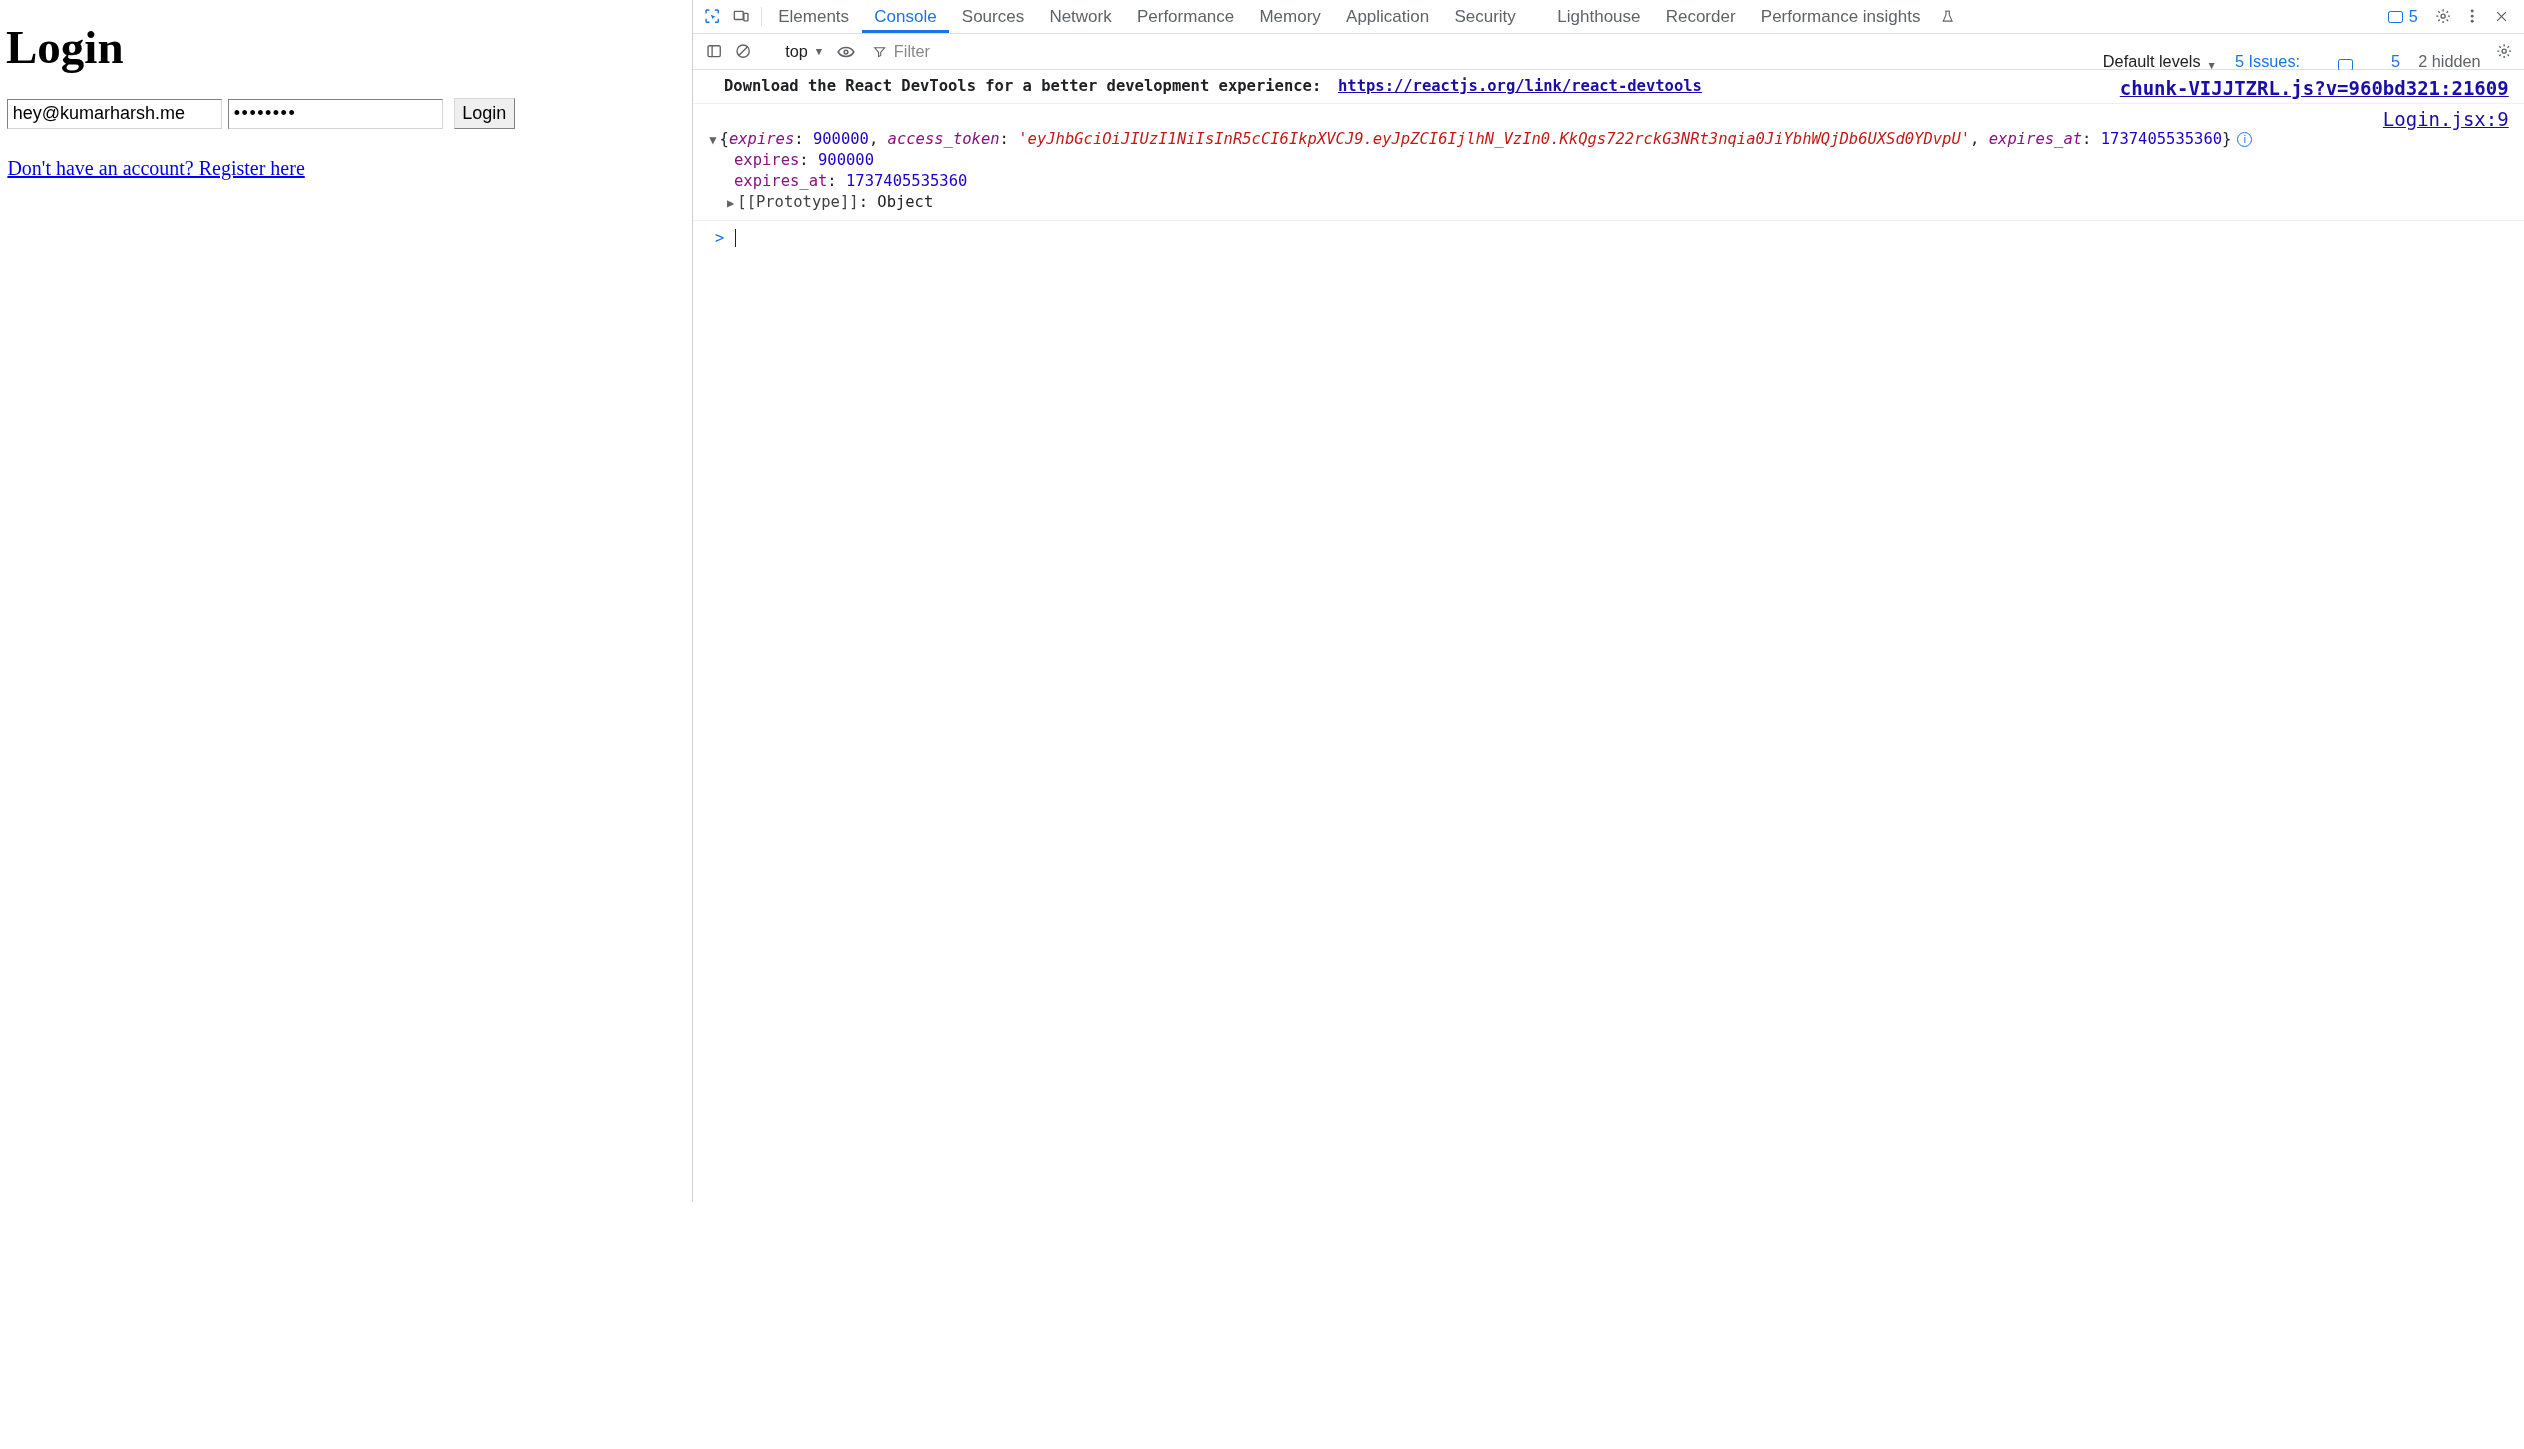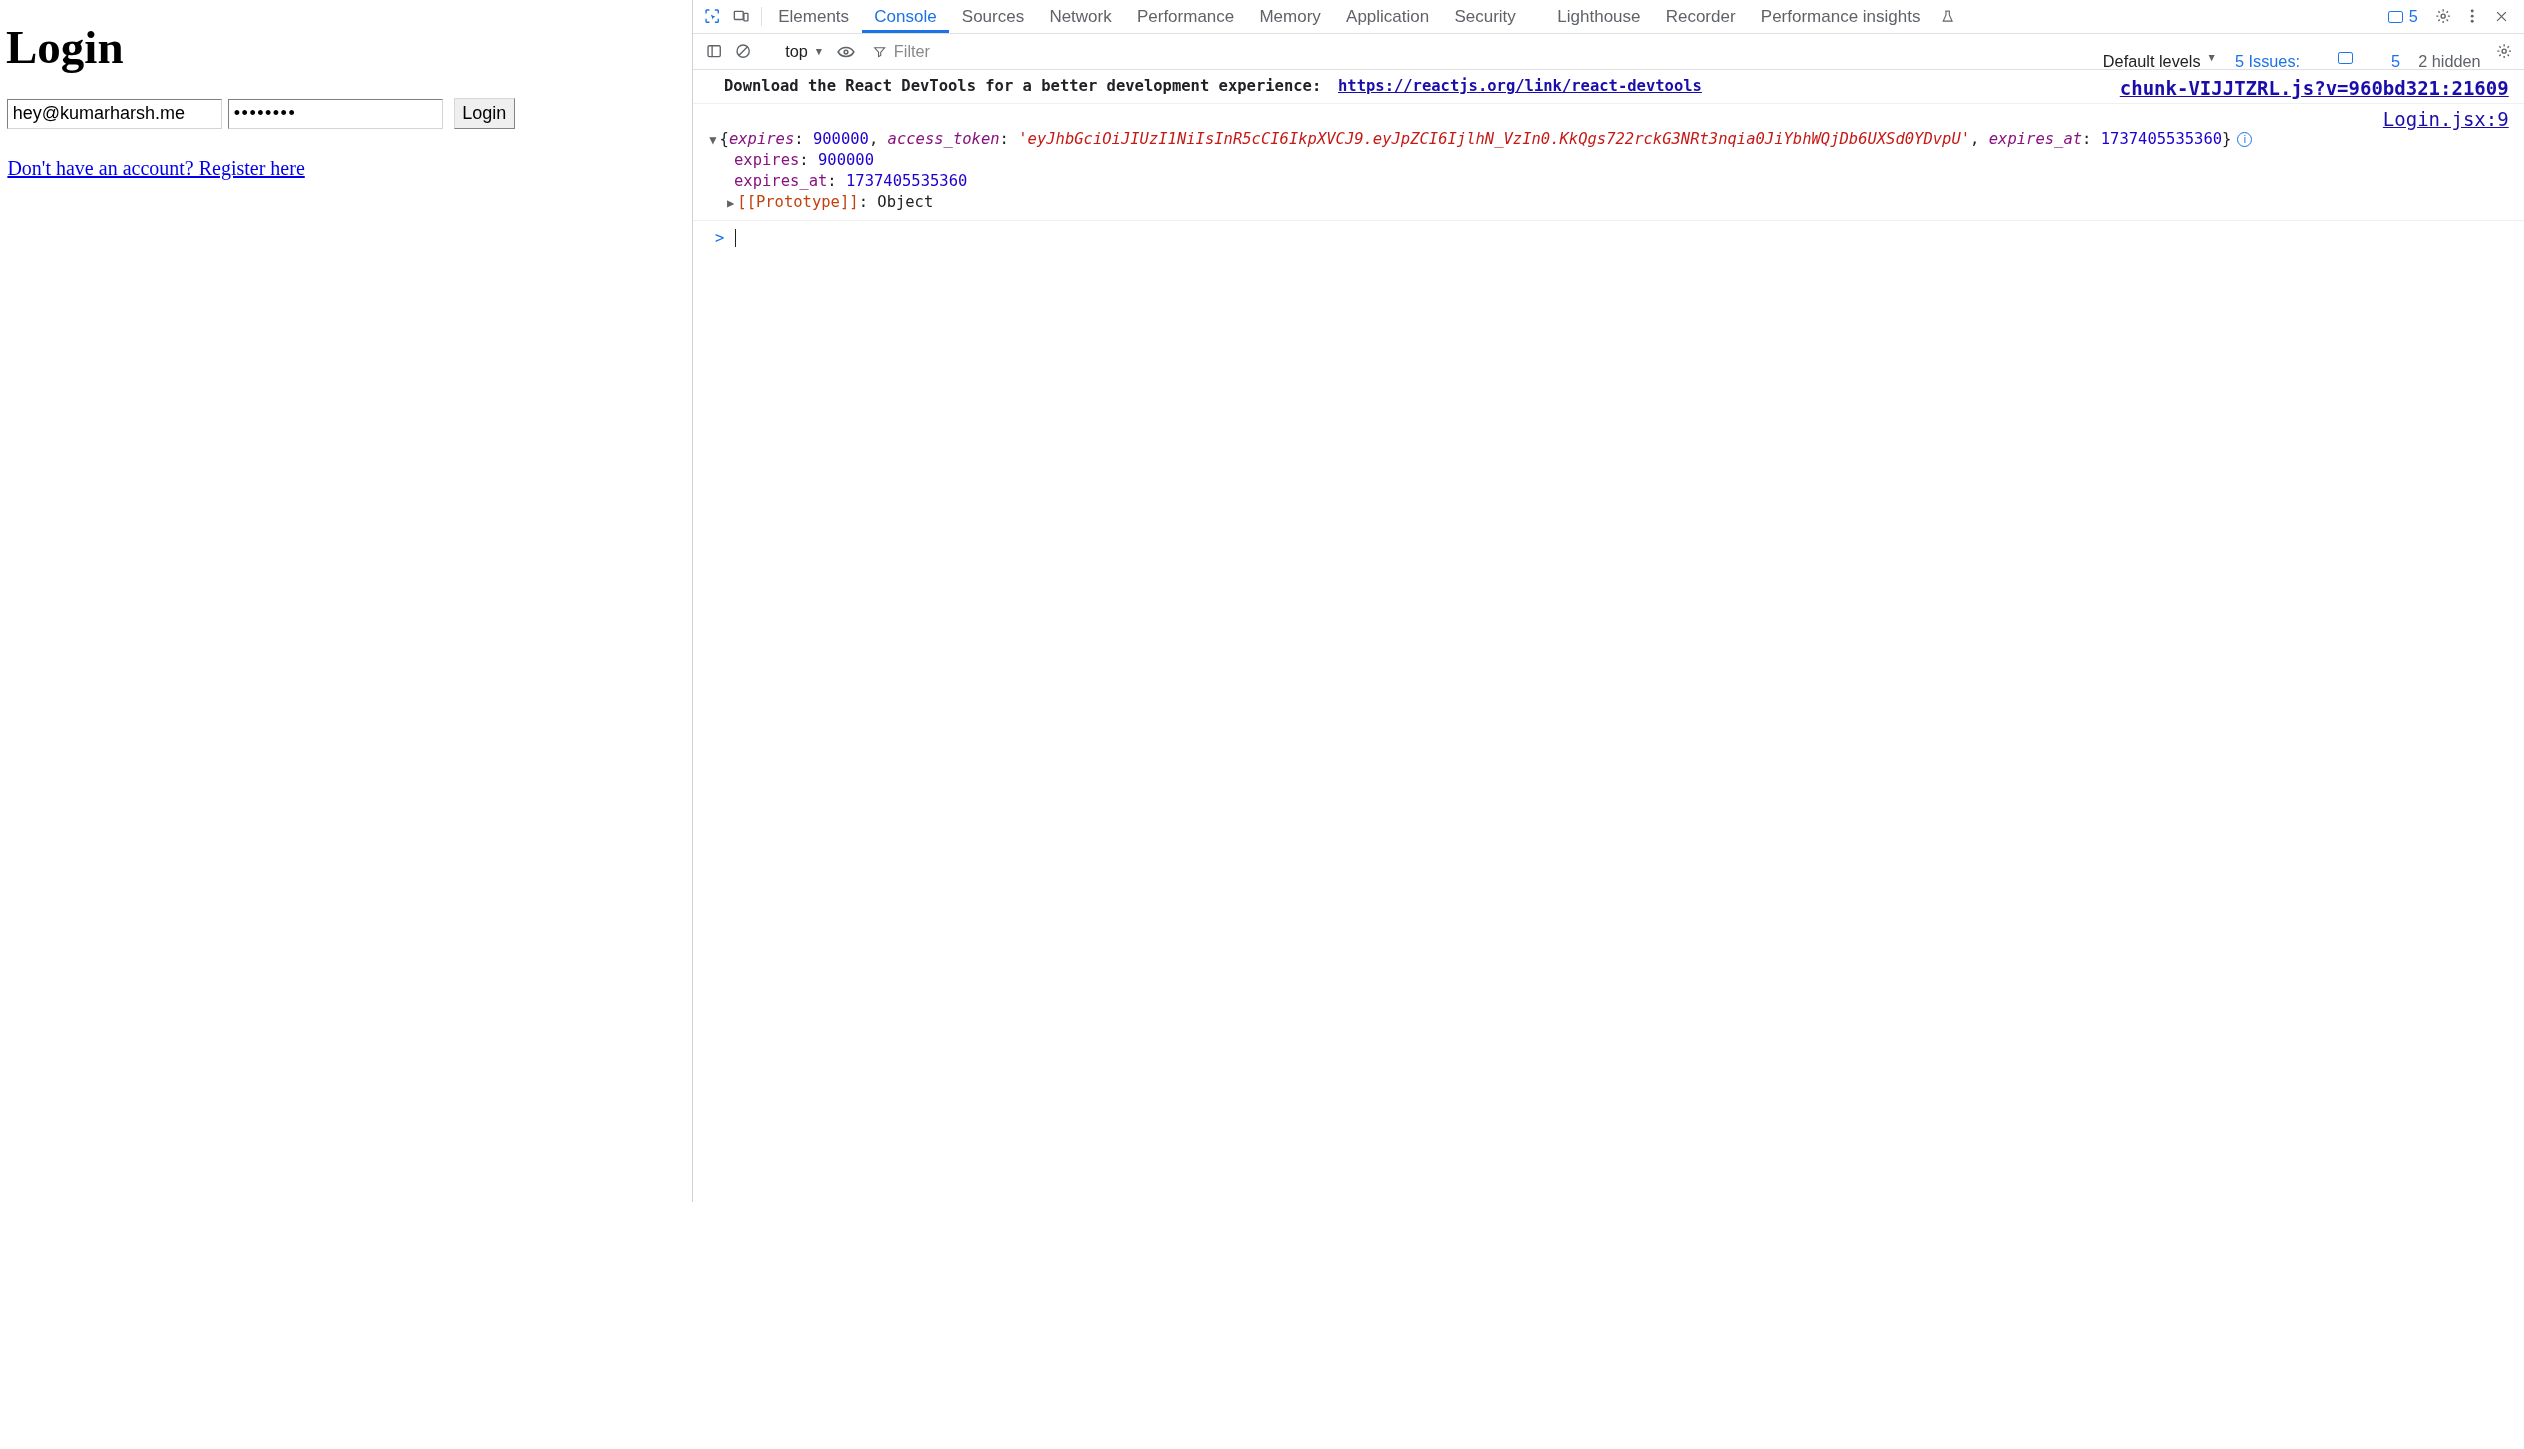--- a/index.html
+++ b/index.html
@@ -164,21 +164,21 @@
     font-size: 16.3px; color: #5f6368;
     background: transparent;
     width: 148px;
   }
   .filter-box input::placeholder { color: #8a8a8a; }
   .levels {
     margin-left: auto;
     display: flex; align-items: center;
     font-size: 16.3px; color: #202124;
   }
-  .levels .item { padding: 0 9px; cursor: pointer; display:flex; align-items:flex-start;margin-top:19px;}
+  .levels .item { padding: 0 9px; cursor: pointer; display:flex; align-items:flex-end;margin-top:19px;}
   .issues-count { color: #1a73e8; display:flex; align-items:center;gap:32px; }
   .hidden-count { color: #5f6368; }
 
   
   .console-body {
     flex: 1;
     overflow: hidden;
     font-family: "DejaVu Sans Mono", monospace;
     font-size: 15.5px;
     background: #fff;
@@ -207,21 +207,21 @@
     font-size: 12px; text-align: center;
   }
   .indent1 { padding-left: 41px; }
   .indent2 { padding-left: 31px; }
   .k-italic { color: #881280; font-style: italic; }
   .prop-key { color: #881280; }
   .num { color: #1c00cf; }
   .str { color: #c41a16; }
   .str-italic { color: #c41a16; font-style: italic; }
   .punct { color: #202124; }
-  .proto { color: #c2410c; }
+  .proto { color: #404040; }
   .info-badge {
     display: inline-block;
     width: 15px; height: 15px; border-radius: 50%;
     border: 1.5px solid #1a73e8; color: #1a73e8;
     font-size: 10.4px; line-height: 14px; text-align: center;
     font-family: "Liberation Sans", sans-serif;
     vertical-align: middle;
     margin-left: 6px;
   }
   .prompt-row {

